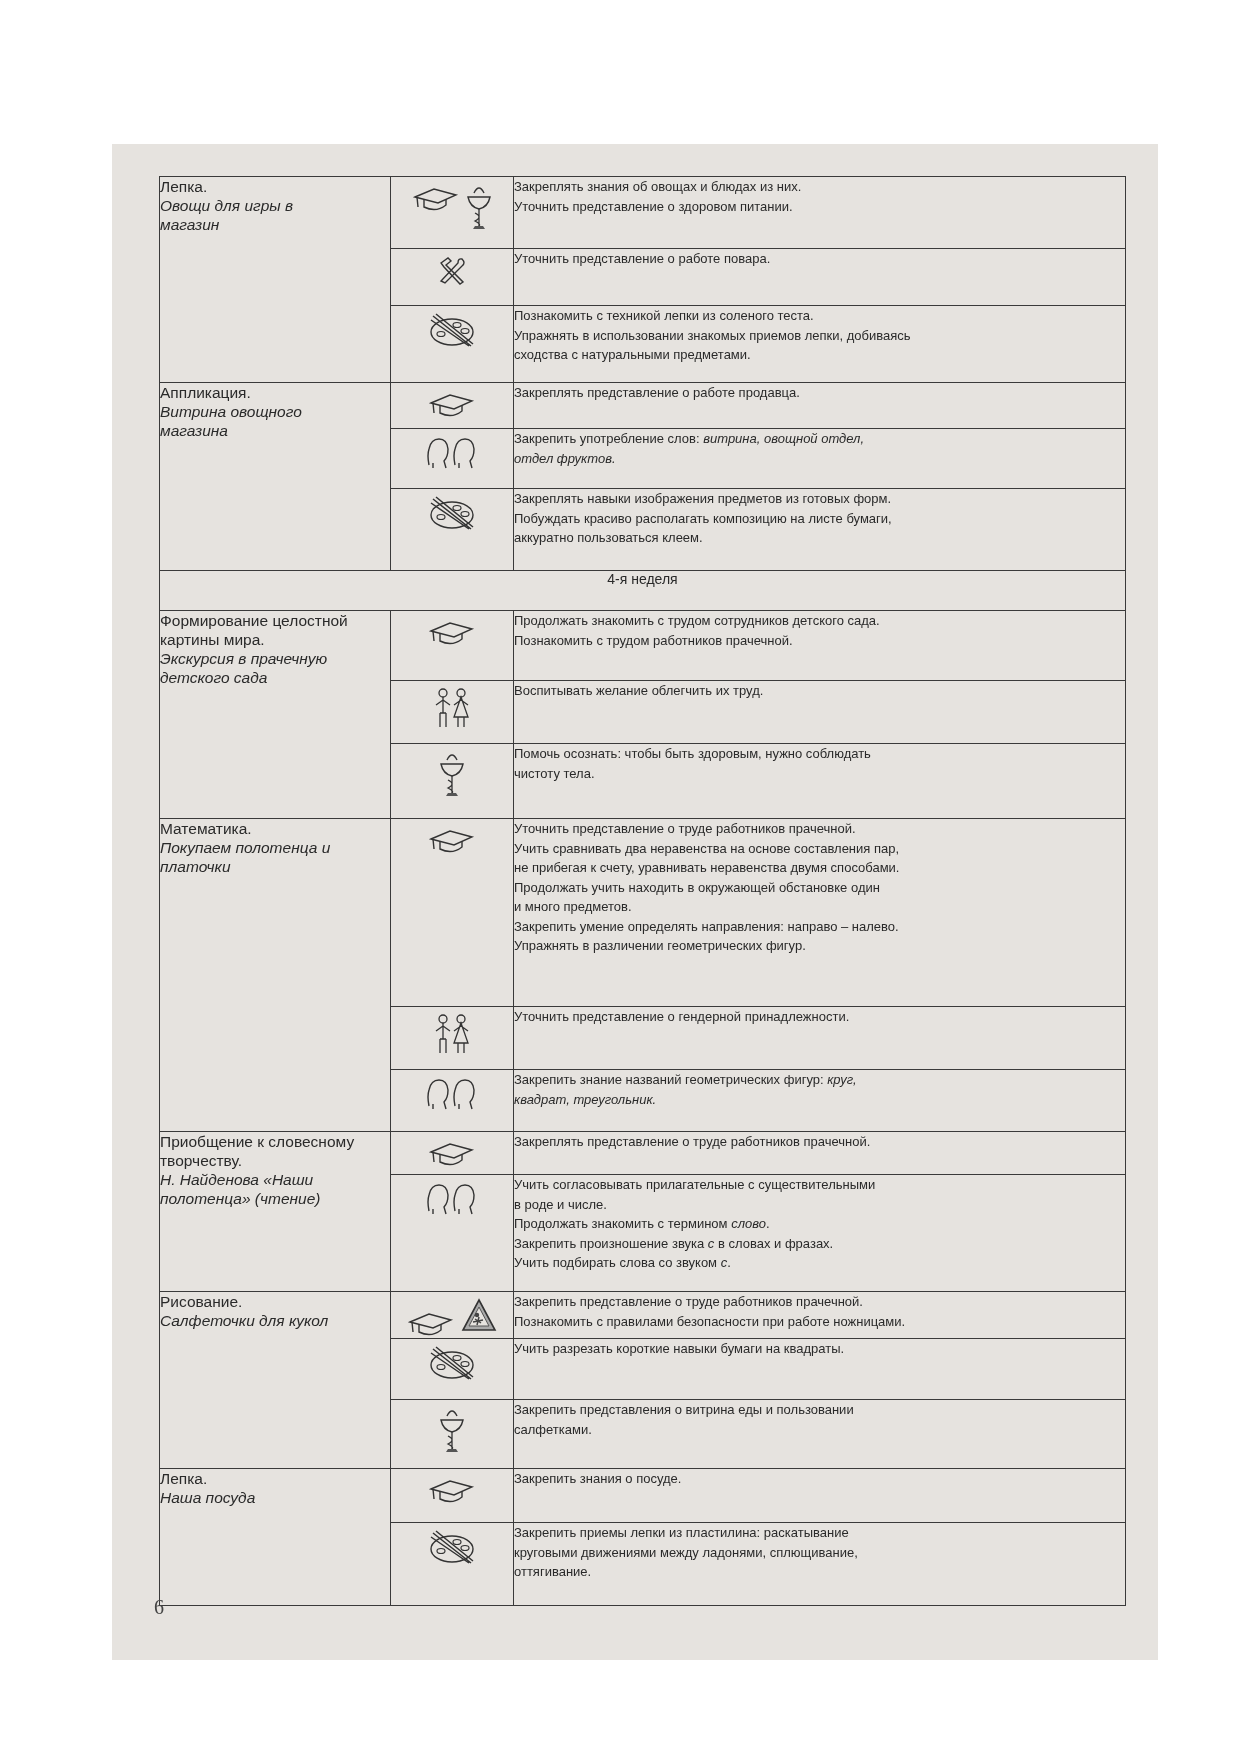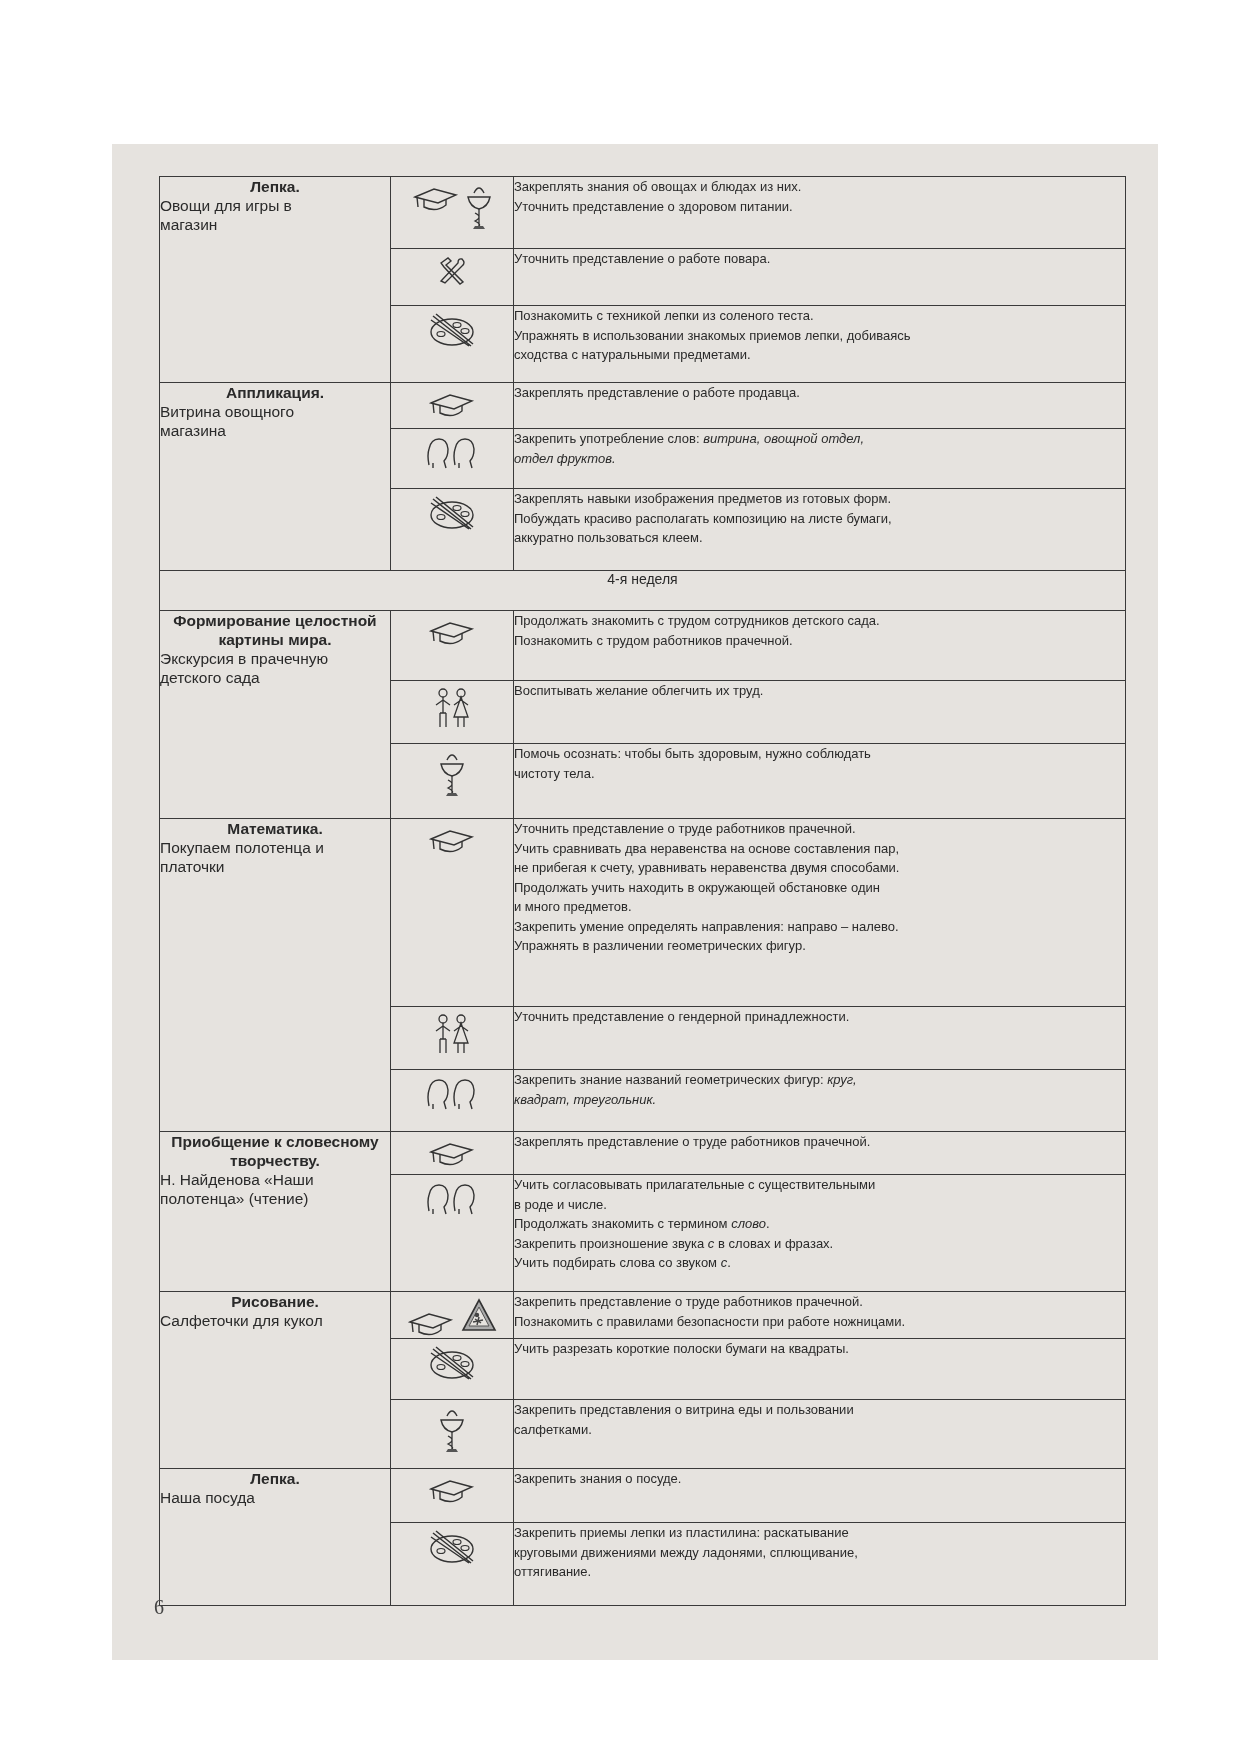--- a/index.html
+++ b/index.html
@@ -15,22 +15,22 @@
     position: absolute; left: 47px; top: 32px; width: 966px;
     border-collapse: collapse; table-layout: fixed;
   }
   table.plan td {
     border: 1.5px solid #3a3a3a; vertical-align: top; padding: 0;
   }
   col.c1 { width: 231px; }
   col.c2 { width: 123px; }
   col.c3 { width: 612px; }
   .topic { padding: 4px 6px 0 6px; font-size: 15.5px; line-height: 19px; }
-  .topic .t-title { font-weight: bold; display: block; text-align: center; }
-  .topic .t-sub { display: block; }
+  .topic .t-title { font-weight: normal; display: block; }
+  .topic .t-sub { font-style: italic; display: block; }
   .icons { display: flex; justify-content: center; align-items: flex-start; gap: 6px; padding-top: 6px; }
   .icons svg { display: block; }
   .goal { padding: 4px 6px 0 6px; font-size: 13px; line-height: 19.5px; }
   .goal p { margin: 0; }
   .goal i { font-style: italic; }
   .week-row td { text-align: center; font-size: 14px; padding-top: 8px; }
   .page-num { position: absolute; left: 42px; top: 1452px; font-family: "Liberation Serif", serif; font-size: 20px; color: #444; }
 </style>
 </head>
 <body>
@@ -364,21 +364,21 @@
                   <ellipse cx="25" cy="20" rx="21" ry="13" fill="none" stroke="#333" stroke-width="1.4"></ellipse>
                   <ellipse cx="14" cy="22" rx="4" ry="2.5" fill="none" stroke="#333" stroke-width="1.2"></ellipse>
                   <ellipse cx="30" cy="13" rx="4" ry="2.5" fill="none" stroke="#333" stroke-width="1.2"></ellipse>
                   <ellipse cx="38" cy="19" rx="4" ry="2.5" fill="none" stroke="#333" stroke-width="1.2"></ellipse>
                   <path d="M6 4 L44 34 M4 8 L42 34 M9 2 L46 32" stroke="#333" stroke-width="1.5"></path>
                 </svg>
               </span>
         </div>
           </td>
         <td class="goal">
-          <p>Учить разрезать короткие полоски бумаги на квадраты.</p>
+          <p>Учить разрезать короткие навыки бумаги на квадраты.</p>
         </td>
       </tr>
       <tr style="height:69px">
         <td>
             <div class="icons">
           <span>
                 <svg width="26" height="50" viewBox="0 0 26 50">
                   <path d="M8 10 Q13 0 18 10" fill="none" stroke="#333" stroke-width="1.4"></path>
                   <path d="M2 14 L24 14 Q22 24 13 26 Q4 24 2 14 Z" fill="none" stroke="#333" stroke-width="1.4"></path>
                   <path d="M13 26 L13 44 M9 30 Q17 34 9 38 Q17 42 11 44" fill="none" stroke="#333" stroke-width="1.3"></path>

